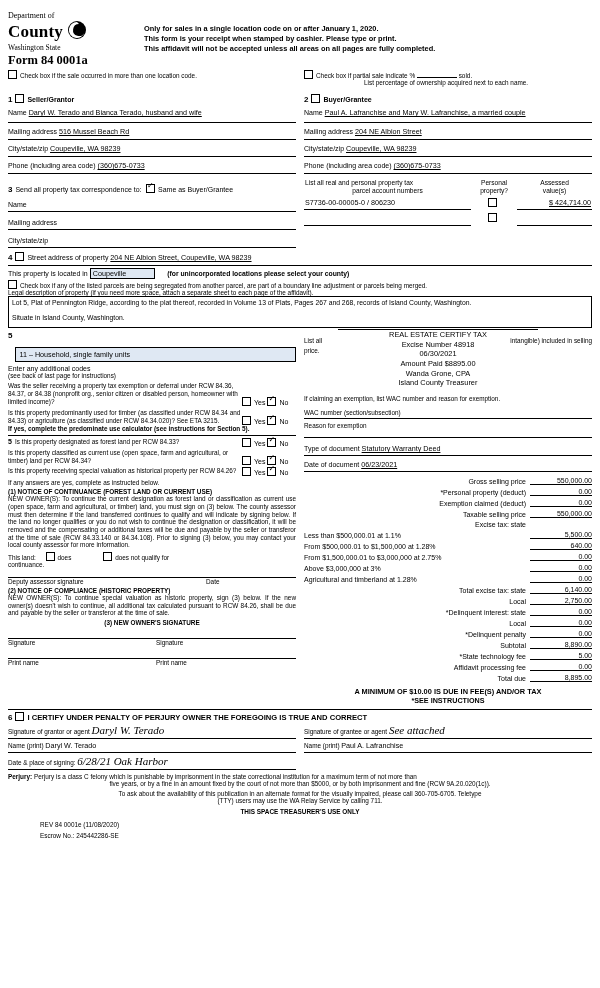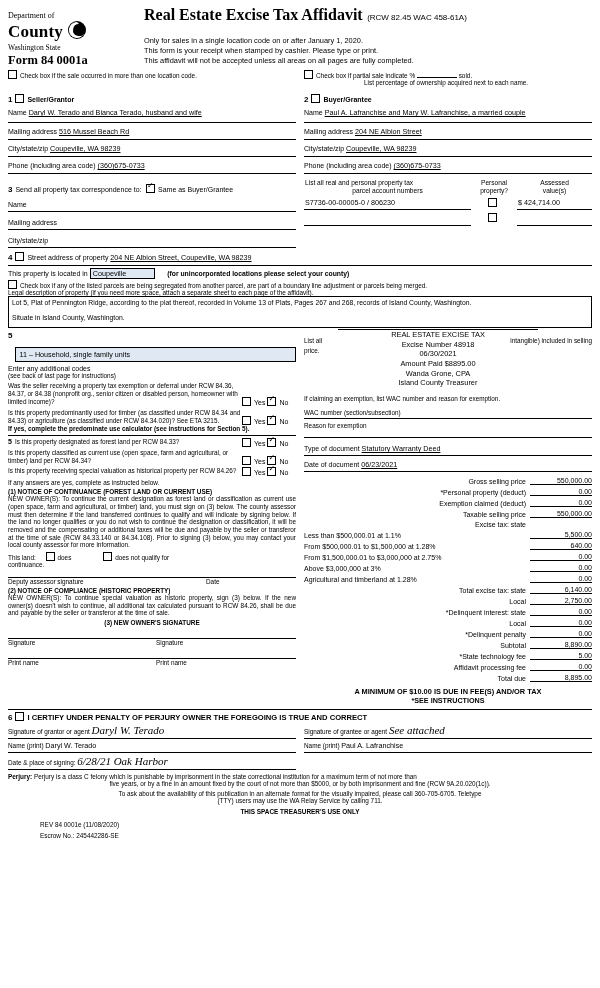--- a/index.html
+++ b/index.html
@@ -9,21 +9,21 @@
   
   .hdr{display:flex;align-items:flex-start;}
   .logo{width:130px;font-family:"Liberation Serif",serif;line-height:1.05;padding-top:6px;}
   .logo .l1{font-size:8px;}
   .logo .l2{font-size:17px;font-weight:bold;letter-spacing:.2px;}
   .logo .l3{font-size:7.5px;}
   .logo-mark{display:inline-block;vertical-align:middle;}
   .hdr-right{flex:1;padding-left:6px;}
   .title{font-size:16px;font-weight:bold;font-family:"Liberation Serif",serif;display:inline;}
   .title-sub{font-size:8px;display:inline;}
-  .hdr-lines{font-size:7.4px;line-height:1.35;margin-top:12px;}
+  .hdr-lines{font-size:7.4px;line-height:1.35;margin-top:18px;font-weight:bold;}
   .formno{font-size:12.5px;font-weight:bold;font-family:"Liberation Serif",serif;margin-top:2px;}
   
   .row{display:flex;}
   .small{font-size:7px;}
   .xs{font-size:6.4px;}
   .line{border-bottom:1px solid #000;}
   .sec-num{display:inline-block;font-size:8px;font-weight:bold;margin-right:3px;}
   .cb{display:inline-block;width:7px;height:7px;border:1px solid #000;vertical-align:-1px;margin-right:3px;position:relative;}
   .cb.checked:after{content:"\2713";position:absolute;left:0px;top:-3px;font-size:8px;line-height:8px;}
   .box{border:1px solid #000;}
@@ -63,24 +63,20 @@
           <svg width="20" height="20" viewBox="0 0 20 20">
                 <circle cx="10" cy="10" r="9" fill="#000"></circle>
                 <path d="M10 2 a8 8 0 1 0 7.5 10.5 a6 6 0 1 1 -5.5 -8.5 z" fill="#fff"></path>
               </svg>
         </span>
       </div>
       <div class="l3">Washington State</div>
       <div class="formno">Form 84 0001a</div>
     </div>
     <div class="hdr-right">
-      <div>
-        <span class="title">Real Estate Excise Tax Affidavit</span>
-        <span class="title-sub">(RCW 82.45 WAC 458-61A)</span>
-      </div>
       <div class="hdr-lines">
         <div>Only for sales in a single location code on or after January 1, 2020.</div>
         <div>This form is your receipt when stamped by cashier. Please type or print.</div>
         <div>This affidavit will not be accepted unless all areas on all pages are fully completed.</div>
       </div>
     </div>
   </div>
 
   <div class="row" style="margin-top:3px;">
     <div class="lcol xs">
@@ -151,21 +147,21 @@
                   <div>property?</div>
           </td>
           <td style="width:26%;text-align:center;line-height:1.2;">
             <div>Assessed</div>
                   <div>value(s)</div>
           </td>
         </tr>
         <tr>
           <td class="under" style="height:11px;"><span class="val">S7736-00-00005-0 / 806230</span></td>
           <td style="text-align:center;"><span class="cb"></span></td>
-          <td class="under" style="text-align:left;"><span class="val">$ 424,714.00</span></td>
+          <td class="under" style="text-align:right;text-decoration:underline;"><span class="val">$ 424,714.00</span></td>
         </tr>
         <tr>
           <td class="under" style="height:13px;"><span class="val"></span></td>
           <td style="text-align:center;"><span class="cb"></span></td>
           <td class="under"><span class="val"></span></td>
         </tr>
       </tbody>
           </table>
     </div>
   </div>
@@ -245,21 +241,21 @@
       </div>
     </div>
 
     <div class="rcol">
       <div style="position:relative;height:58px;">
         <div class="xs" style="position:absolute;left:0;top:6px;"><span>List all</span></div>
         <div class="xs" style="position:absolute;left:0;top:16px;"><span>price.</span></div>
         <div class="xs" style="position:absolute;right:0;top:6px;"><span>intangible) included in selling</span></div>
         <div class="stamp" style="position:absolute;left:34px;top:-2px;width:200px;">
           <div style="border-top:1px solid #000;"></div>
-          <div>REAL ESTATE EXCISE TAX</div>
+          <div>REAL ESTATE CERTIFY TAX</div>
           <div>Excise Number 48918</div>
           <div>06/30/2021</div>
           <div>Amount Paid $8895.00</div>
           <div>Wanda Grone, CPA</div>
           <div>Island County Treasurer</div>
         </div>
       </div>
       <div class="xs" style="margin-top:6px;">If claiming an exemption, list WAC number and reason for exemption.</div>
       <div class="xs" style="margin-top:7px;">WAC number (section/subsection)</div>
       <div class="line" style="height:2px;"></div>

